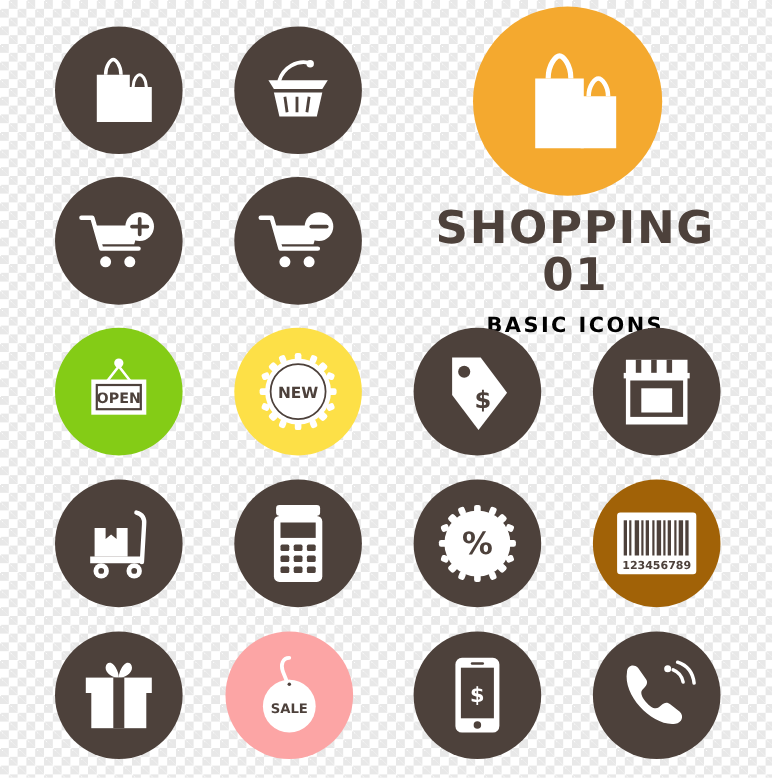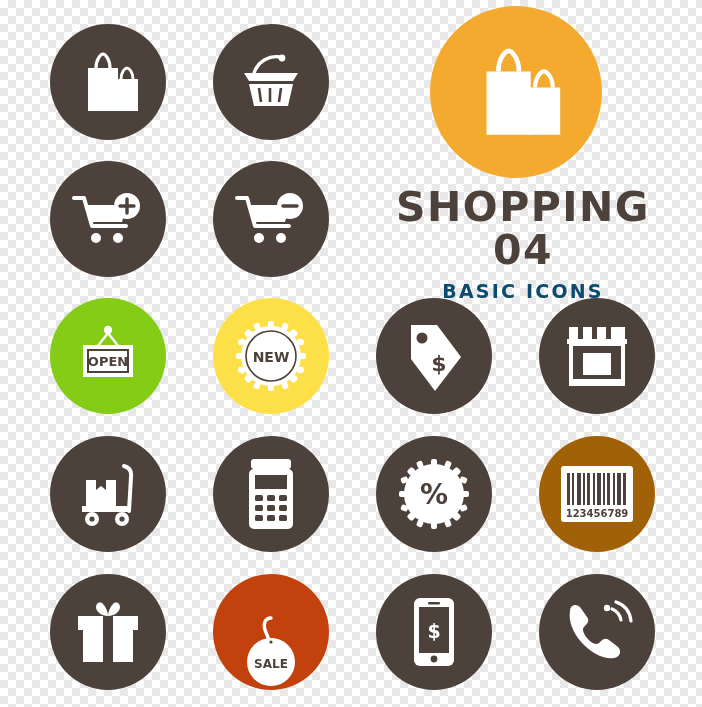--- a/index.html
+++ b/index.html
@@ -47,22 +47,22 @@
     letter-spacing: 1.5px;
     color: #4d413b;
     line-height: 1.05;
     margin: 0;
   }
   .title-sub {
     font-family: "DejaVu Sans", sans-serif;
     font-weight: bold;
     font-size: 19px;
     letter-spacing: 2.2px;
-    color: #0c4a6e;
-    margin-top: 8px;
+    color: #000000;
+    margin-top: 13px;
   }
 </style>
 </head>
 <body>
 
 <div id="board">
 
   <div class="circle" style="left:50px; top:24px; width:116px; height:116px; background:#4d413b;">
     <svg class="icon-svg" width="72" height="66" viewBox="0 0 72 66">
       <path d="M16 19 h30 v43 h-30 z" fill="#ffffff"></path>
@@ -89,21 +89,21 @@
   <div class="circle" style="left:430px; top:6px; width:172px; height:172px; background:#f4a92f;">
     <svg class="icon-svg" width="106" height="98" viewBox="0 0 72 66">
       <path d="M16 19 h30 v43 h-30 z" fill="#ffffff"></path>
       <path d="M24 19 c0-9 5-14 7-14 c2 0 7 5 7 14" fill="none" stroke="#ffffff" stroke-width="3.2"></path>
       <path d="M44 30 h22 v32 h-22 z" fill="#ffffff"></path>
       <path d="M49 30 c0-7 4-11 6-11 c2 0 6 4 6 11" fill="none" stroke="#ffffff" stroke-width="2.8"></path>
     </svg>
   </div>
 
   <div class="title-block">
-    <div class="title-main">SHOPPING 04</div>
+    <div class="title-main">SHOPPING 01</div>
     <div class="title-sub">BASIC ICONS</div>
   </div>
 
   <div class="circle" style="left:50px; top:161px; width:116px; height:116px; background:#4d413b;">
     <svg class="icon-svg" width="76" height="62" viewBox="0 0 76 62">
       <path d="M4 10 h10 l8 28 h34" fill="none" stroke="#ffffff" stroke-width="4" stroke-linecap="round" stroke-linejoin="round"></path>
       <path d="M17 17 h40 l-5 17 h-30 z" fill="#ffffff"></path>
       <circle cx="26" cy="50" r="5" fill="#ffffff"></circle>
       <circle cx="48" cy="50" r="5" fill="#ffffff"></circle>
       <circle cx="57" cy="18" r="13" fill="#ffffff"></circle>
@@ -264,21 +264,21 @@
   <div class="circle" style="left:50px; top:574px; width:116px; height:116px; background:#4d413b;">
     <svg class="icon-svg" width="72" height="68" viewBox="0 0 72 68">
       <path d="M36 18 C30 18 24 14 24 9 C24 5 28 3 31 6 C34 9 36 14 36 18 Z" fill="#ffffff"></path>
       <path d="M36 18 C42 18 48 14 48 9 C48 5 44 3 41 6 C38 9 36 14 36 18 Z" fill="#ffffff"></path>
       <rect x="6" y="18" width="60" height="14" fill="#ffffff"></rect>
       <rect x="11" y="32" width="50" height="32" fill="#ffffff"></rect>
       <rect x="31" y="18" width="10" height="46" fill="#4d413b"></rect>
     </svg>
   </div>
 
-  <div class="circle" style="left:213px; top:574px; width:116px; height:116px; background:#c2410c;align-items:flex-end;">
+  <div class="circle" style="left:205px; top:574px; width:116px; height:116px; background:#fca5a5;">
     <svg class="icon-svg" width="64" height="76" viewBox="0 0 64 76">
       <path d="M32 4 C26 4 24 10 26 16 L30 26" fill="none" stroke="#ffffff" stroke-width="3.4" stroke-linecap="round"></path>
       <circle cx="32" cy="48" r="24" fill="#ffffff"></circle>
       <circle cx="32" cy="28" r="4" fill="#ffffff"></circle>
       <circle cx="32" cy="28" r="1.6" fill="#4d413b"></circle>
       <text x="32" y="54" text-anchor="middle" font-family="DejaVu Sans, sans-serif" font-size="12" font-weight="bold" fill="#4d413b">SALE</text>
     </svg>
   </div>
 
   <div class="circle" style="left:376px; top:574px; width:116px; height:116px; background:#4d413b;">

